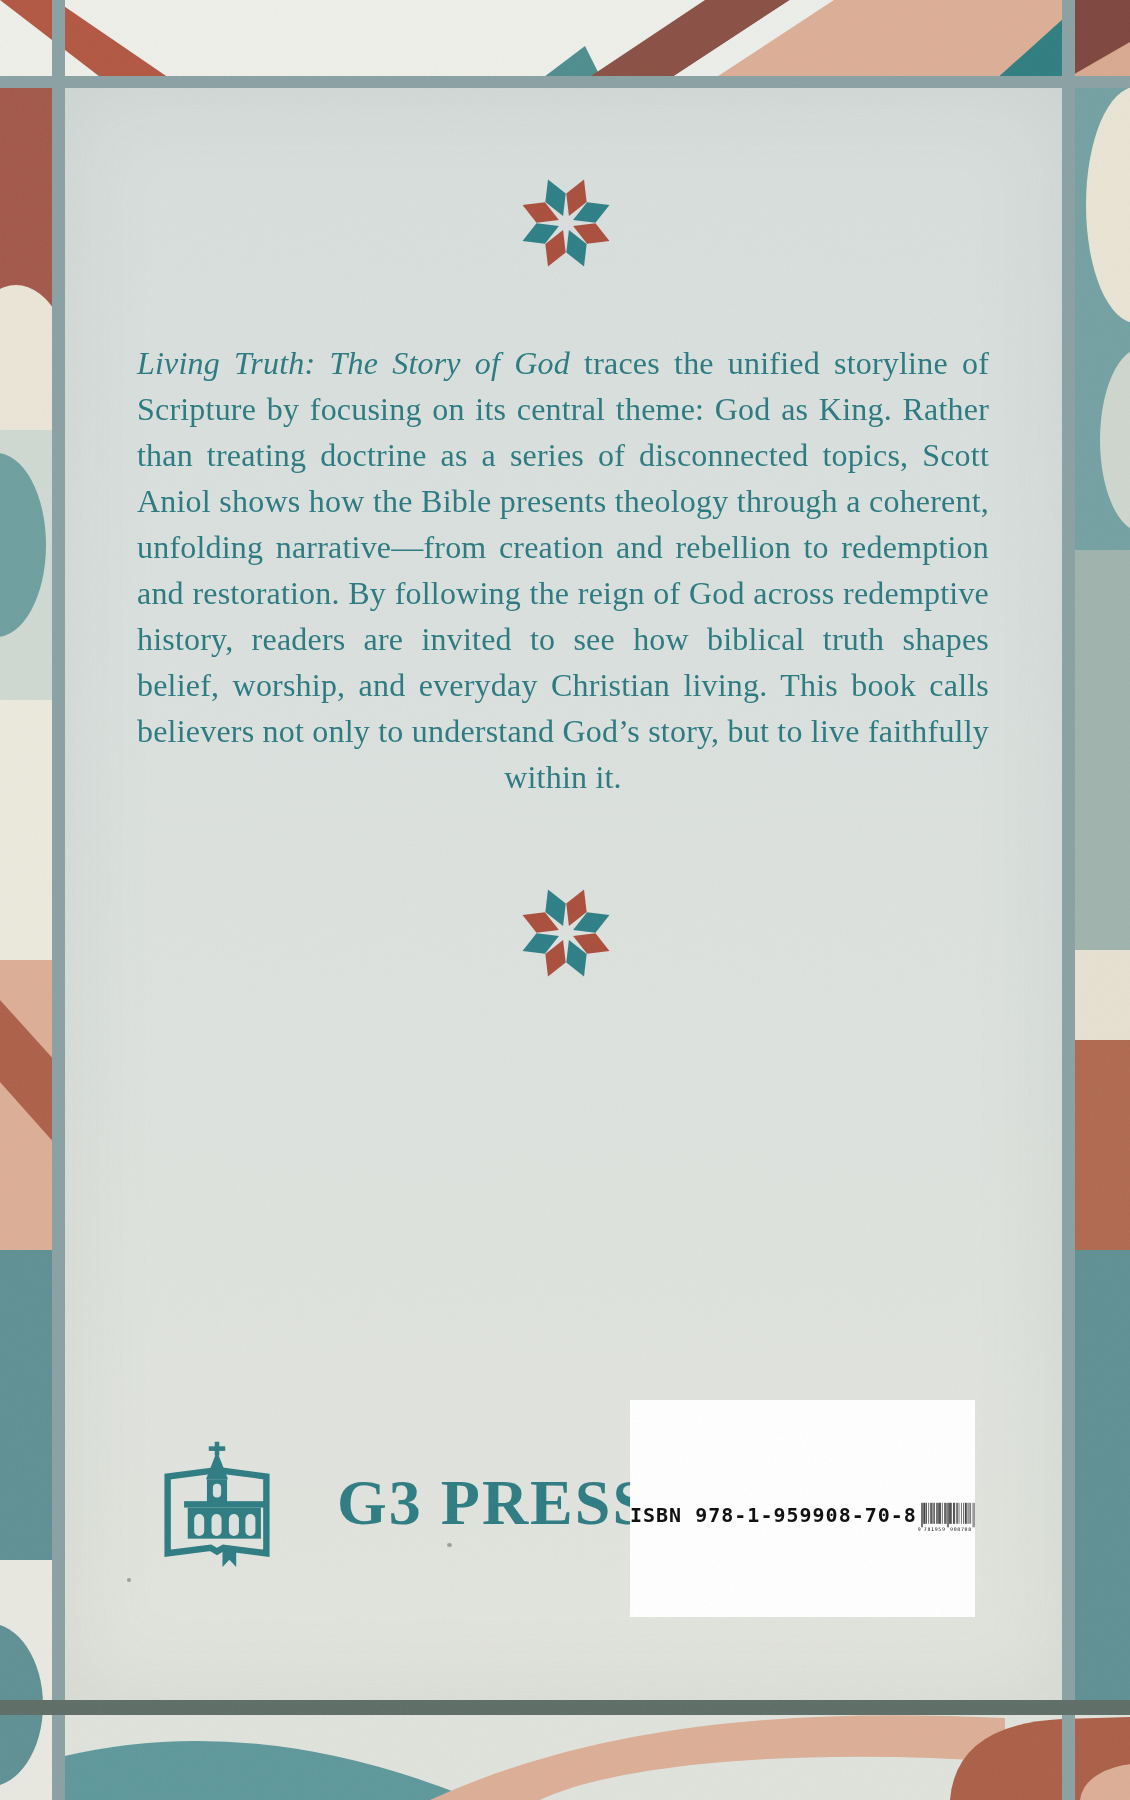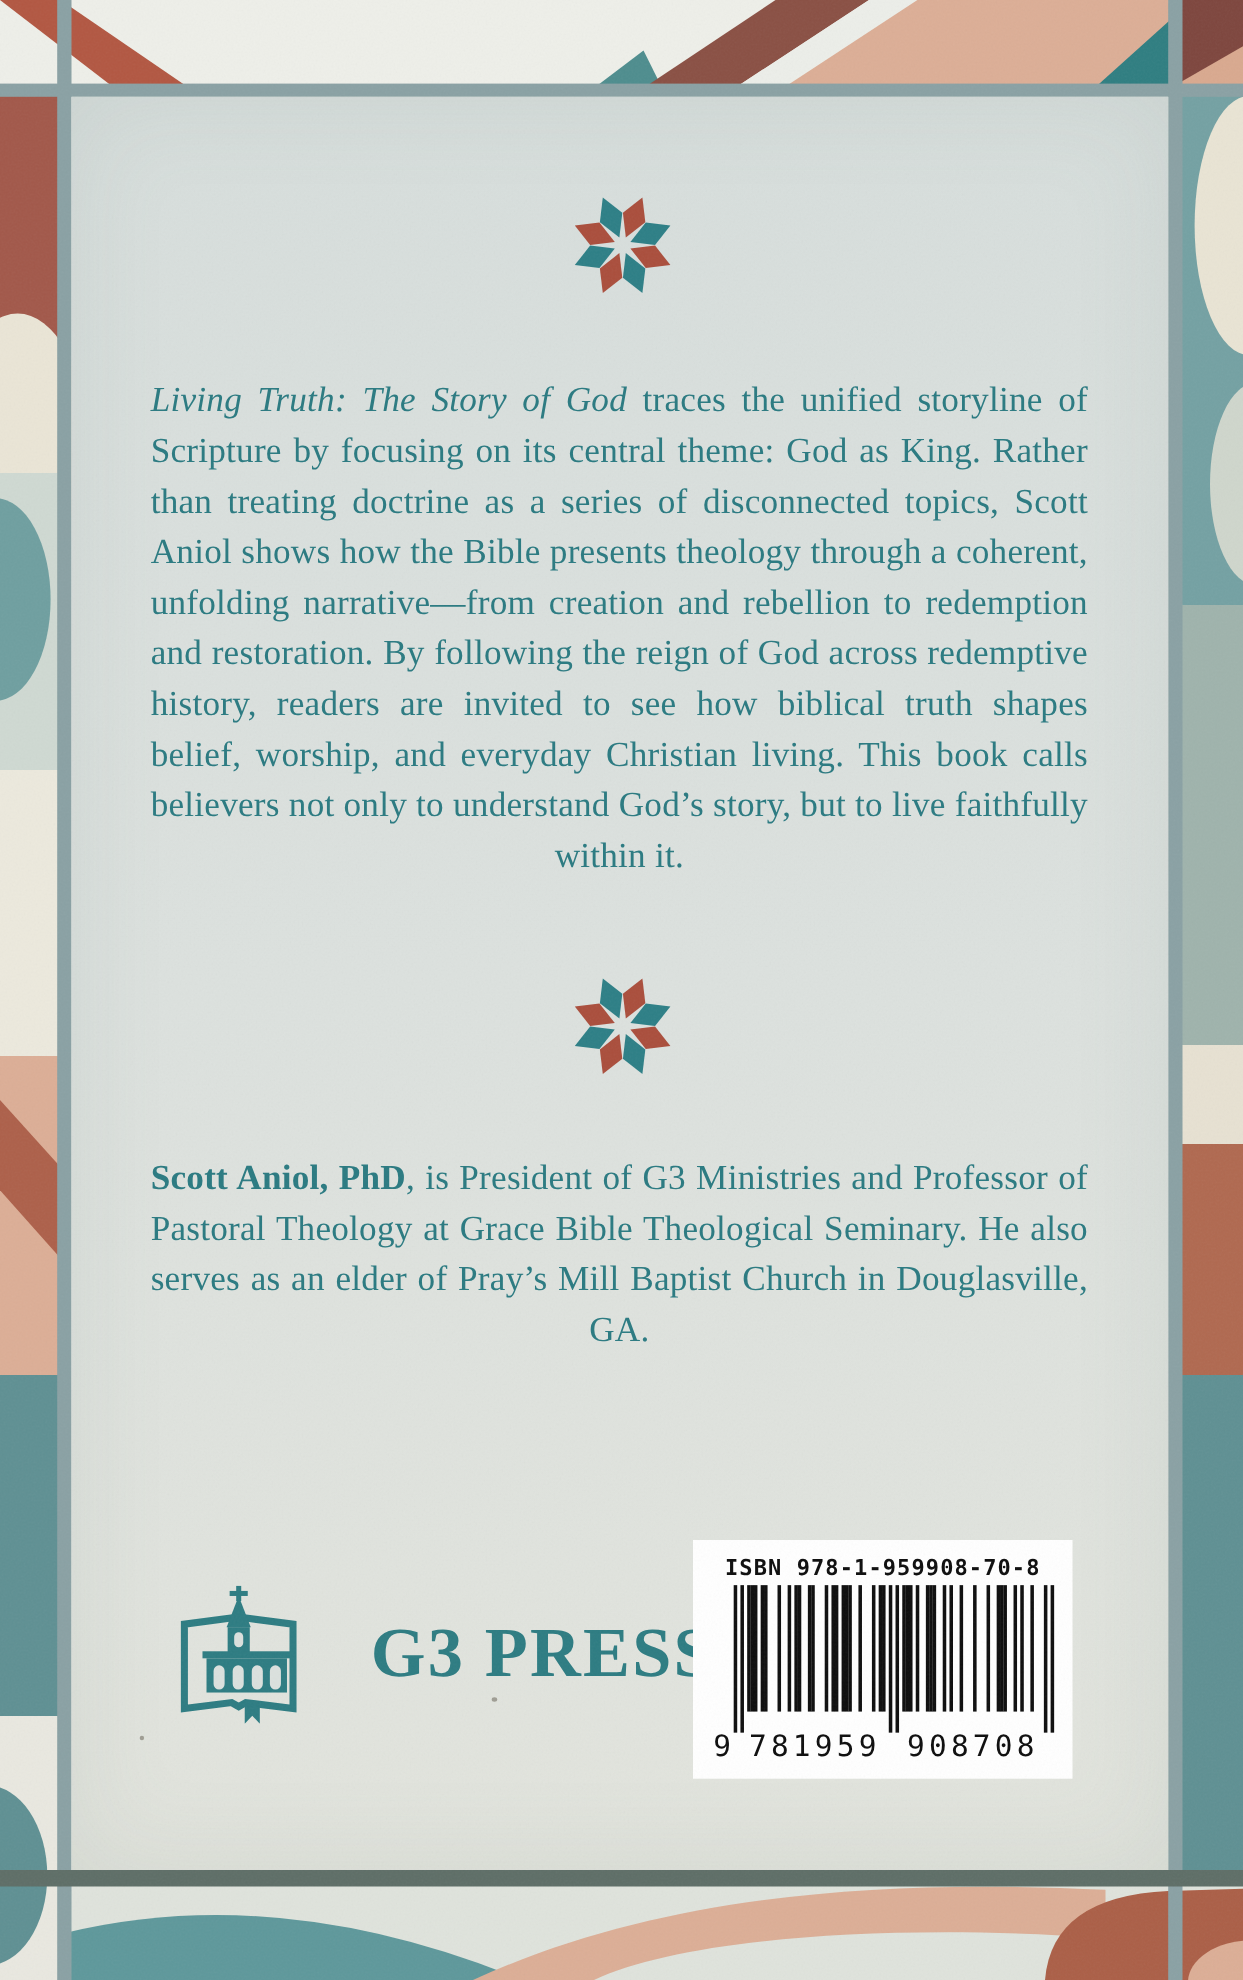--- a/index.html
+++ b/index.html
@@ -39,21 +39,21 @@
   }
   .publisher .mark { width:128px; height:128px; }
   .publisher .wordmark {
     font-family:"Liberation Serif",serif; font-weight:bold;
     font-size:64px; letter-spacing:2px; white-space:nowrap;margin-left:40px;
   }
 
   .isbn-box {
     position:absolute; left:565px; top:1312px; width:345px; height:217px;
     background:var(--barcode-bg); box-sizing:border-box;
-    display:flex; flex-direction:column; align-items:center; padding-top:13px;
+    display:flex; flex-direction:row; align-items:center; padding-top:13px;
   }
   .isbn-label {
     font-family:"DejaVu Sans Mono",monospace; font-weight:bold;
     font-size:20px; letter-spacing:1px; color:var(--barcode-ink); white-space:nowrap;
   }
   .barcode { margin-top:4px; }
   .bdigit { font-family:"DejaVu Sans Mono",monospace; font-size:28px; fill:var(--barcode-ink); }
 
   .speck { position:absolute; border-radius:50%; background:#6a6458; opacity:.55; }
 </style>
@@ -128,21 +128,20 @@
         <polygon points="0,-8 11.5,-28.5 0,-49 -11.5,-28.5" transform="rotate(67.5)" fill="var(--star-teal)"></polygon>
         <polygon points="0,-8 11.5,-28.5 0,-49 -11.5,-28.5" transform="rotate(112.5)" fill="var(--star-red)"></polygon>
         <polygon points="0,-8 11.5,-28.5 0,-49 -11.5,-28.5" transform="rotate(157.5)" fill="var(--star-teal)"></polygon>
         <polygon points="0,-8 11.5,-28.5 0,-49 -11.5,-28.5" transform="rotate(202.5)" fill="var(--star-red)"></polygon>
         <polygon points="0,-8 11.5,-28.5 0,-49 -11.5,-28.5" transform="rotate(247.5)" fill="var(--star-teal)"></polygon>
         <polygon points="0,-8 11.5,-28.5 0,-49 -11.5,-28.5" transform="rotate(292.5)" fill="var(--star-red)"></polygon>
         <polygon points="0,-8 11.5,-28.5 0,-49 -11.5,-28.5" transform="rotate(337.5)" fill="var(--star-teal)"></polygon>
       </g>
     </svg>
 
-    <p class="bio"><strong>Scott Aniol, PhD</strong><span>, is President of G3 Ministries and Professor of Pastoral Theology at Grace Bible Theological Seminary. He also serves as an elder of Pray’s Mill Baptist Church in Douglasville, GA.</span></p>
 
     <div class="publisher">
       <svg class="mark" viewBox="0 0 140 140">
         <path d="M70,34 L16,41 L16,125 L63,119 L70,123 L77,119 L124,125 L124,41 Z" fill="none" stroke="var(--logo-teal)" stroke-width="7" stroke-linejoin="miter"></path>
         <path d="M76,121 L91,122 L91,140 L83.5,132 L76,140 Z" fill="var(--logo-teal)"></path>
         <g fill="var(--logo-teal)">
           <rect x="67.5" y="3" width="5" height="15"></rect>
           <rect x="61" y="8" width="18" height="5"></rect>
           <polygon points="70,13 58,44 82,44"></polygon>
           <rect x="59" y="44" width="22" height="26"></rect>

